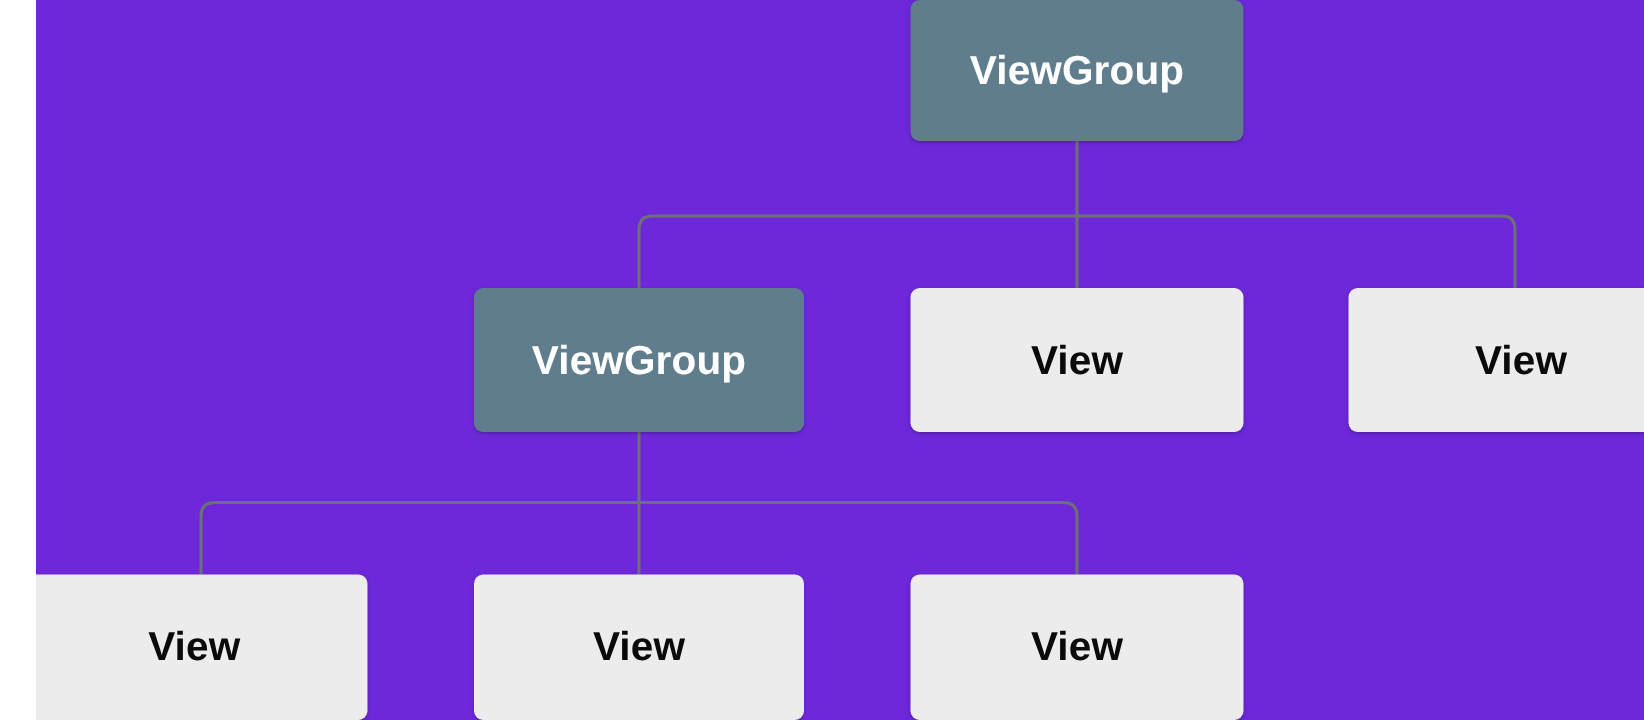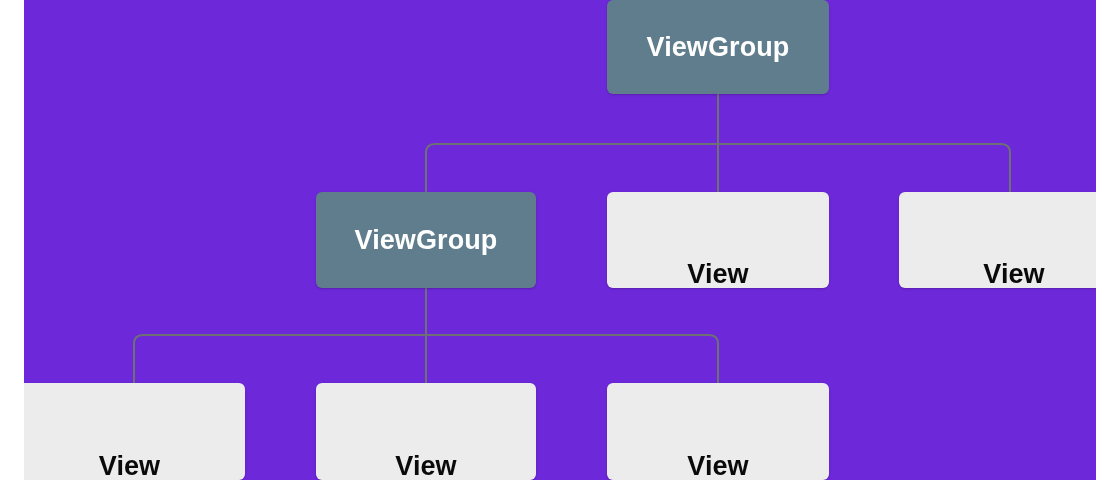--- a/index.html
+++ b/index.html
@@ -41,21 +41,20 @@
     z-index: 2;
     box-shadow: 0 1px 3px rgba(0,0,0,0.13), 0 1px 1px rgba(0,0,0,0.07);
   }
   .node.group {
     background: #5f7d8c;
     color: #ffffff;
   }
   .node.leaf {
     background: #ececec;
     color: #0a0a0a;
-    align-items: flex-end;
   }
   .node-label {
     display: block;
     white-space: nowrap;
   }
 </style>
 </head>
 <body>
 
 <div id="stage">

